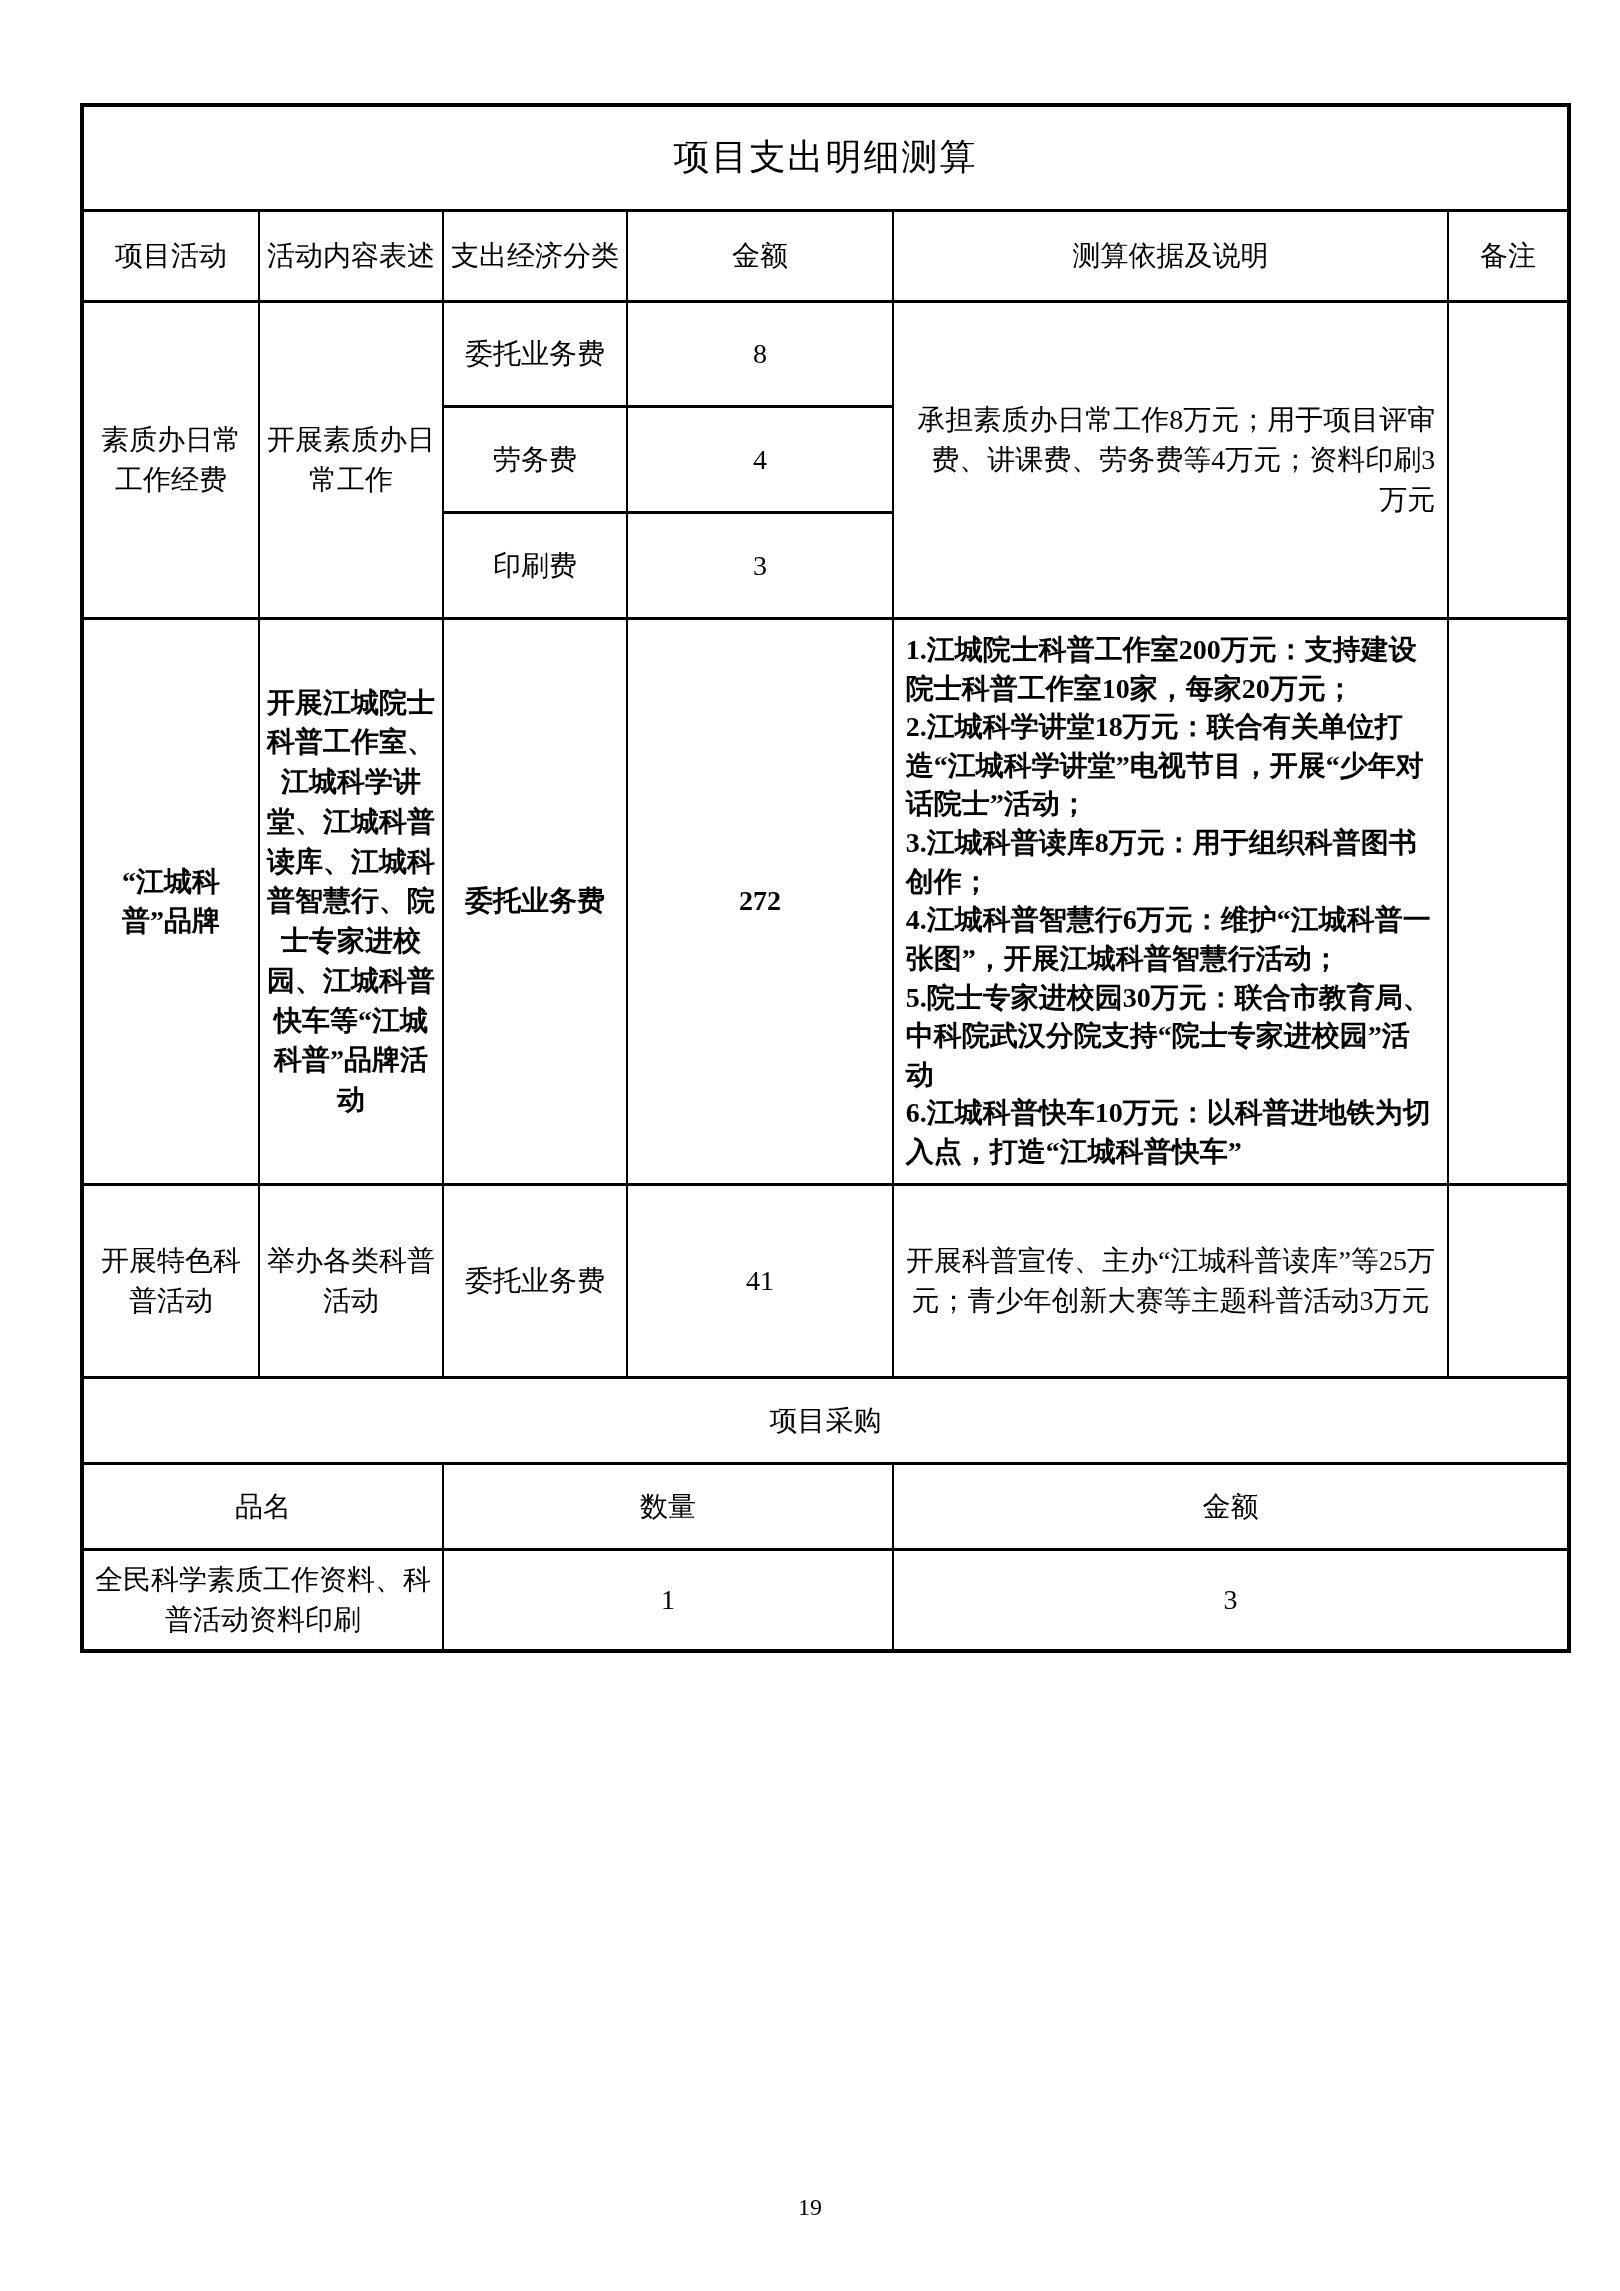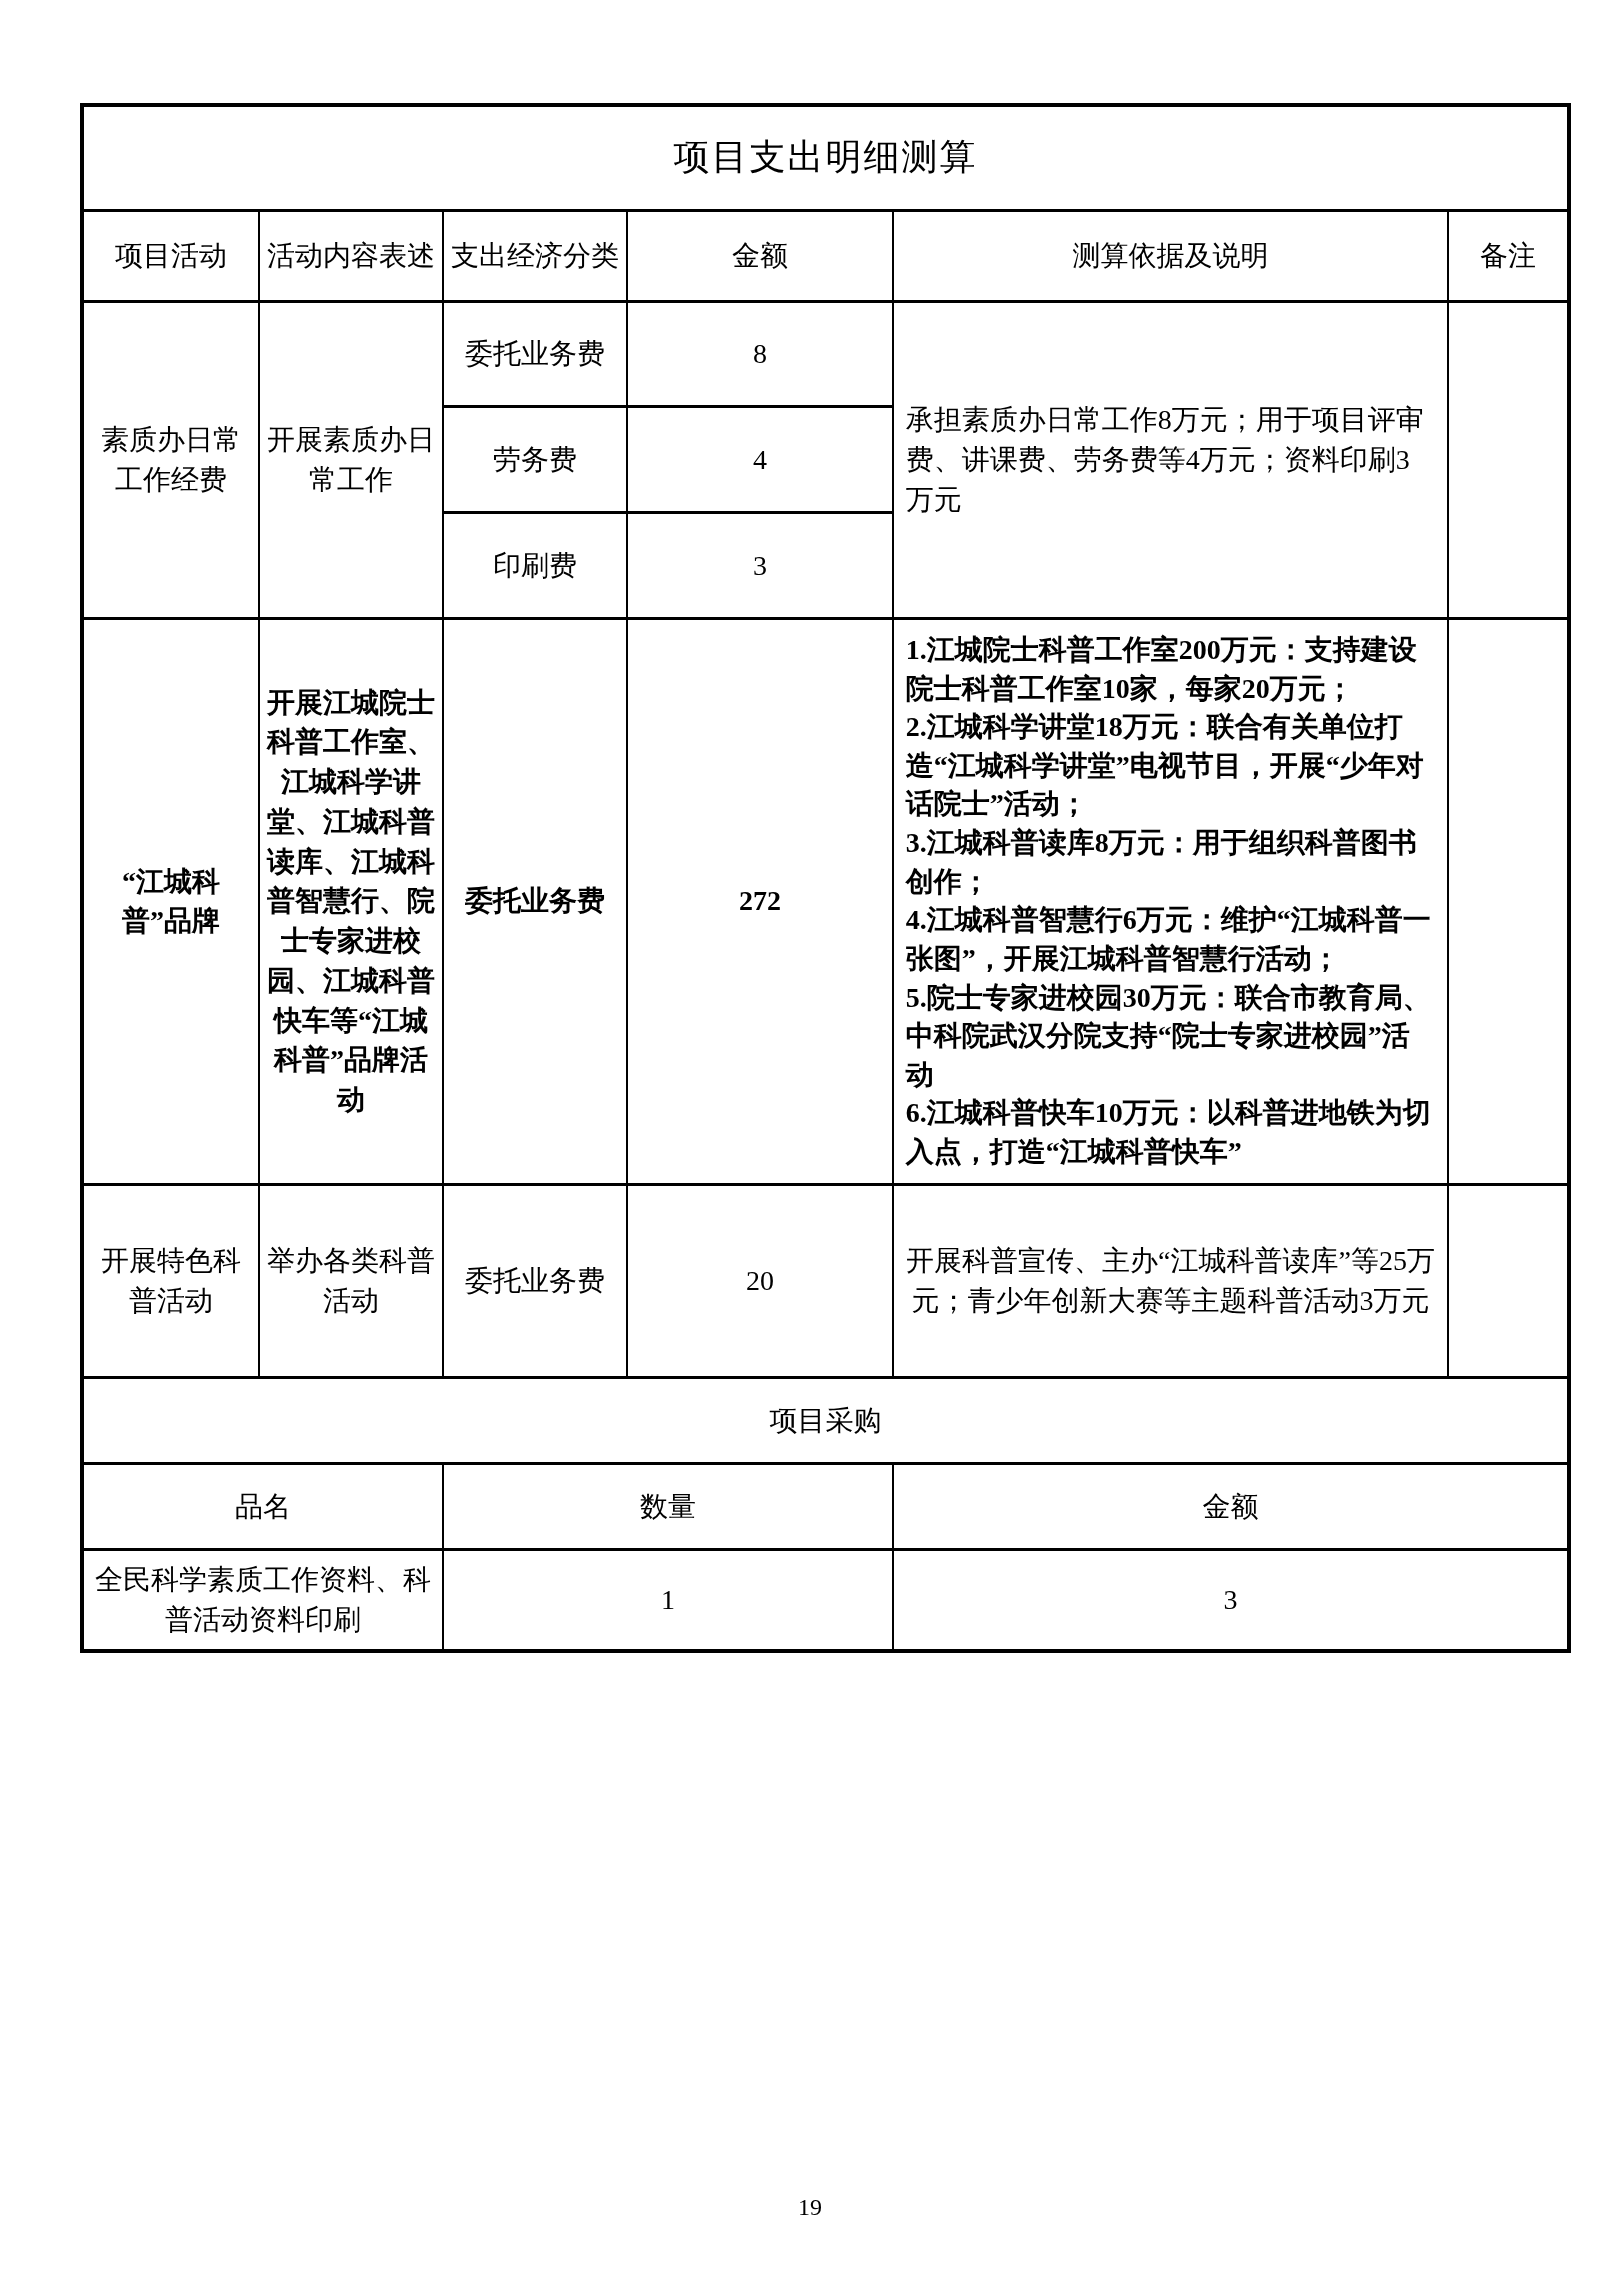--- a/index.html
+++ b/index.html
@@ -42,21 +42,21 @@
     letter-spacing: 2px;
   }
   tr.header-row td { height: 80px; }
   tr.fee-row td { height: 95px; }
   tr.section2-row td { height: 551px; font-weight: bold; }
   tr.section3-row td { height: 183px; }
   tr.proc-title-row td { height: 75px; }
   tr.proc-header-row td { height: 75px; }
   tr.proc-data-row td { height: 90px; }
   td.basis-left {
-    text-align: left;
+    text-align: right;
     padding: 5.9px 11.8px;
   }
   td.basis-pre {
     text-align: left;
     white-space: pre-line;
     padding: 5.9px 11.8px;
     line-height: 1.38;
   }
   .page-number {
     position: absolute;
@@ -122,21 +122,21 @@
 4.江城科普智慧行6万元：维护“江城科普一张图”，开展江城科普智慧行活动；
 5.院士专家进校园30万元：联合市教育局、中科院武汉分院支持“院士专家进校园”活动
 6.江城科普快车10万元：以科普进地铁为切入点，打造“江城科普快车”</td>
     <td></td>
   </tr>
 
   <tr class="section3-row">
     <td>开展特色科普活动</td>
     <td>举办各类科普活动</td>
     <td>委托业务费</td>
-    <td>20</td>
+    <td>41</td>
     <td>开展科普宣传、主办“江城科普读库”等25万元；青少年创新大赛等主题科普活动3万元</td>
     <td></td>
   </tr>
 
   <tr class="proc-title-row">
     <td colspan="6">项目采购</td>
   </tr>
 
   <tr class="proc-header-row">
     <td colspan="2">品名</td>

